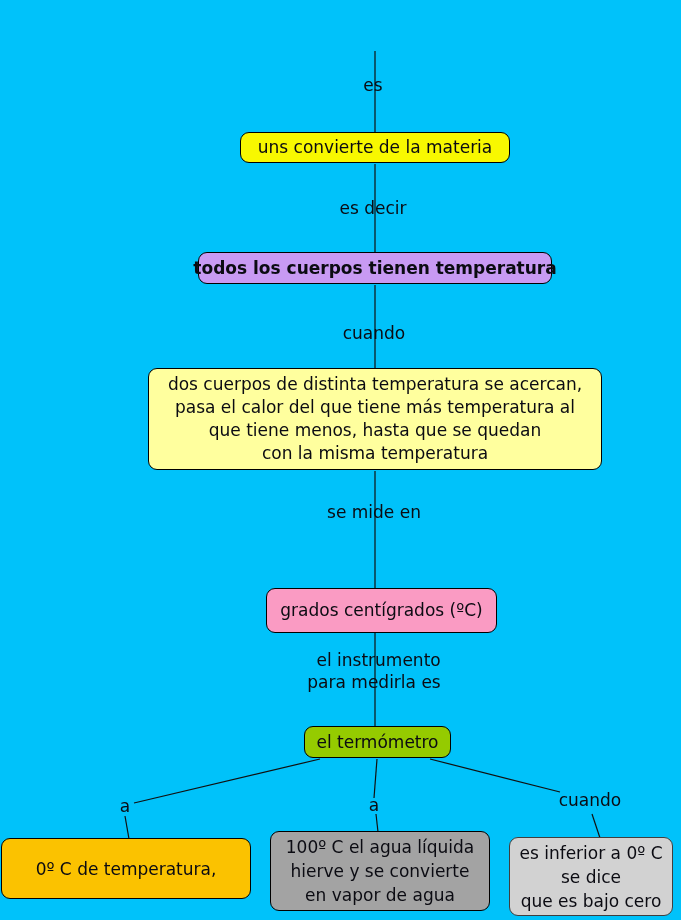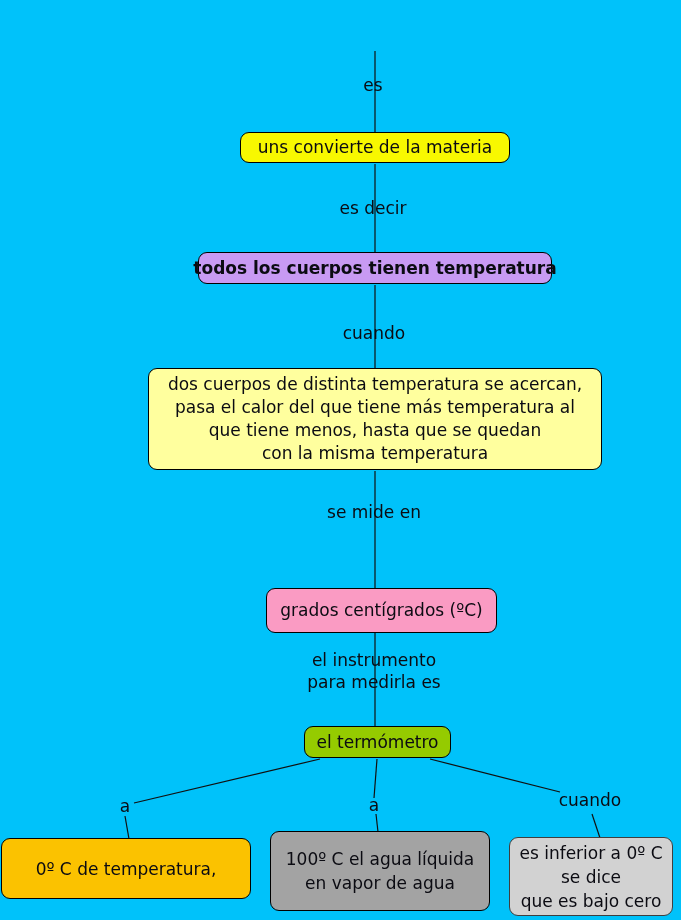--- a/index.html
+++ b/index.html
@@ -45,21 +45,21 @@
   .node-degrees   { left: 266px; top: 588px; width: 231px; height: 45px; background: #fa9bc3; }
   .node-thermo    { left: 304px; top: 726px; width: 147px; height: 32px; background: #95cb00; }
   .node-freezing  { left: 1px;   top: 838px; width: 250px; height: 61px; background: #fbc200; line-height: 24px; }
   .node-boiling   { left: 270px; top: 831px; width: 220px; height: 80px; background: #a3a3a3; line-height: 24px; }
   .node-belowzero { left: 509px; top: 837px; width: 164px; height: 79px; background: #d2d2d2; border-color: #3f3f3f; line-height: 24px; }
   .linklabel {
     position: absolute;
     transform: translateX(-50%);
     font-size: 17px;
     line-height: 19px;
-    text-align: center;
+    text-align: right;
     white-space: nowrap;
   }
   .linklabel div { line-height: 22px; }
   .lbl-es        { left: 373px; top: 76px; }
   .lbl-esdecir   { left: 373px; top: 199px; }
   .lbl-cuando1   { left: 374px; top: 324px; }
   .lbl-semideen  { left: 374px; top: 503px; }
   .lbl-instr     { left: 374px; top: 649px; }
   .lbl-a-left    { left: 125px; top: 797px; }
   .lbl-a-mid     { left: 374px; top: 796px; }
@@ -124,20 +124,21 @@
   <div class="linklabel lbl-a-left">a</div>
   <div class="linklabel lbl-a-mid">a</div>
   <div class="linklabel lbl-cuando2">cuando</div>
 
   <div class="node node-freezing">
     <div>0º C de temperatura,</div>
   </div>
 
   <div class="node node-boiling">
     <div>100º C el agua líquida</div>
+    <div>hierve y se convierte</div>
     <div>en vapor de agua</div>
   </div>
 
   <div class="node node-belowzero">
     <div>es inferior a 0º C</div>
     <div>se dice</div>
     <div>que es bajo cero</div>
   </div>
 
 </div>

